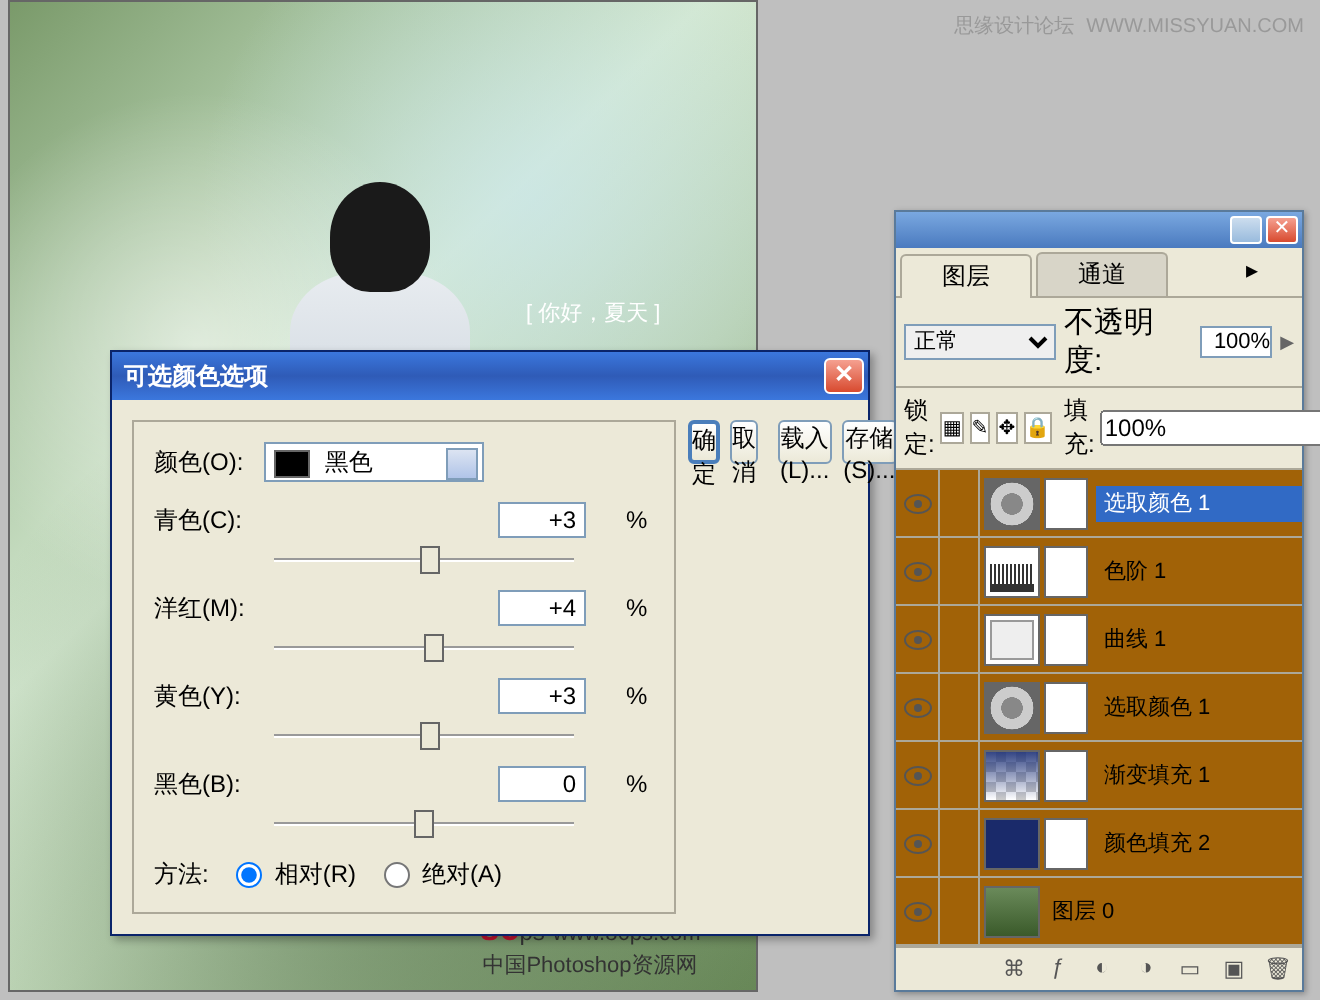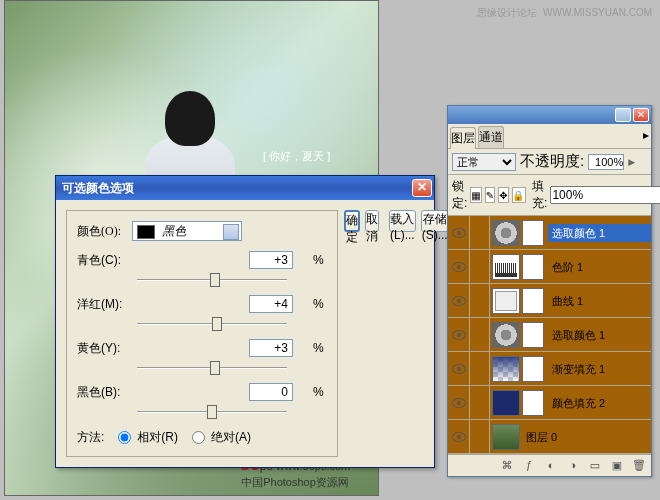--- a/index.html
+++ b/index.html
@@ -22,23 +22,23 @@
 .logo-sub { font-size: 11px; color: #333; }
 
 .dialog { position: absolute; top: 175px; left: 55px; width: 380px; background: #ece9d8; border: 1px solid #0a246a; box-shadow: 2px 2px 4px rgba(0,0,0,0.3); }
 .titlebar { height: 24px; background: linear-gradient(#3b77dd, #2f5bb7 50%, #3b77dd); color: #fff; display: flex; align-items: center; padding: 0 2px 0 6px; font-weight: bold; }
 .titlebar .title { flex: 1; }
 .close-btn { width: 20px; height: 18px; background: linear-gradient(#f5a090, #d84a2f); border: 1px solid #fff; border-radius: 3px; color: #fff; text-align: center; line-height: 14px; font-weight: bold; cursor: pointer; }
 .dlg-body { padding: 10px; display: flex; gap: 6px; }
 .dlg-left { flex: 1; border: 1px solid #aca899; padding: 10px; position: relative; }
 .dlg-left::before { content: ""; position: absolute; top: -1px; left: 8px; width: 0; }
 .color-row { display: flex; align-items: center; margin-bottom: 10px; }
-.color-row label { width: 55px; font-family: Liberation Serif, serif; }
+.color-row label { width: 55px; }
 .color-swatch { width: 18px; height: 14px; background: #000; border: 1px solid #666; margin-right: 4px; }
-.color-select { border: 1px solid #7f9db9; height: 20px; padding: 1px 18px 1px 4px; background: #fff; position: relative; width: 110px; font-style: italic; }
+.color-select { border: 1px solid #7f9db9; height: 20px; padding: 1px 18px 1px 4px; background: #fff; position: relative; width: 110px; }
 .color-select::after { content: ""; position: absolute; right: 2px; top: 2px; width: 14px; height: 14px; background: linear-gradient(#dce4f2, #b0c4e8); border: 1px solid #7f9db9; }
 .slider-row { display: flex; align-items: center; margin-bottom: 4px; gap: 20px; }
 .slider-row label { width: 60px; }
 .slider-row input[type=text] { width: 44px; height: 18px; border: 1px solid #7f9db9; text-align: right; padding-right: 4px; }
 .slider-row .pct { width: 14px; }
 .slider-track { height: 18px; position: relative; margin: 0 0 4px 60px; width: 150px; }
 .slider-track .line { position: absolute; top: 6px; left: 0; right: 0; height: 2px; background: #999; border-bottom: 1px solid #fff; }
 .slider-track .thumb { position: absolute; top: 0px; left: 50%; width: 10px; height: 14px; background: #ece9d8; border: 1px solid #666; transform: translateX(-50%); }
 .method-row { display: flex; align-items: center; gap: 6px; margin-top: 6px; }
 .method-row input { margin-left: 8px; }
@@ -47,27 +47,27 @@
 .xp-btn { height: 22px; background: linear-gradient(#fff, #ece9d8); border: 1px solid #7f9db9; border-radius: 3px; cursor: pointer; }
 .xp-btn.default { border: 2px solid #4a7ebb; }
 .preview-check { display: flex; align-items: center; gap: 4px; margin-top: 6px; }
 .preview-check input { accent-color: #2f7d32; }
 
 .panel { position: absolute; top: 105px; right: 8px; width: 205px; background: #ece9d8; border: 1px solid #5a7a9a; box-shadow: 1px 1px 3px rgba(0,0,0,0.3); }
 .panel-titlebar { height: 18px; background: linear-gradient(#7aa8e0, #4a7abf); display: flex; justify-content: flex-end; align-items: center; padding-right: 2px; gap: 2px; }
 .panel-titlebar .min-btn { width: 16px; height: 14px; background: linear-gradient(#cde, #9bd); border: 1px solid #fff; border-radius: 2px; }
 .panel-titlebar .close-btn2 { width: 16px; height: 14px; background: linear-gradient(#f5a090, #d84a2f); border: 1px solid #fff; border-radius: 2px; color: #fff; font-size: 10px; text-align: center; line-height: 11px; }
 .panel-tabs { display: flex; background: #ece9d8; border-bottom: 1px solid #aca899; padding: 2px 2px 0; gap: 2px; }
-.panel-tab { padding: 2px 0; background: #ece9d8; border: 1px solid #aca899; border-bottom: none; border-radius: 3px 3px 0 0; cursor: pointer; }
+.panel-tab { padding: 2px 20px; background: #ece9d8; border: 1px solid #aca899; border-bottom: none; border-radius: 3px 3px 0 0; cursor: pointer; }
 .panel-tab.active { background: #ece9d8; position: relative; top: 1px; }
 .panel-tab.inactive { background: #d8d5c8; }
 .panel-tab.menu { margin-left: auto; border: none; background: none; }
 .panel-opts { display: flex; align-items: center; padding: 3px 4px; gap: 4px; border-bottom: 1px solid #aca899; }
 .panel-opts select { border: 1px solid #7f9db9; height: 18px; font-size: 11px; }
-.panel-opts .sel1 { width: 64px; }
+.panel-opts .sel1 { width: 76px; }
 .panel-opts .lbl { font-size: 15px; }
 .panel-opts input { width: 36px; height: 16px; border: 1px solid #7f9db9; text-align: right; font-size: 11px; }
 .panel-opts .tri { font-size: 9px; color: #666; }
 .panel-lock { display: flex; align-items: center; padding: 3px 4px; gap: 3px; border-bottom: 1px solid #aca899; font-size: 11px; }
 .lock-icon { width: 16px; height: 16px; border: 1px solid #aca899; background: #fff; display: inline-flex; align-items: center; justify-content: center; font-size: 10px; }
 .layers-list { max-height: 300px; overflow-y: auto; background: #d8d5c8; }
 .layer-row { display: flex; align-items: center; height: 34px; border-bottom: 1px solid #aca899; background: #a16207; }
 .layer-row.selected .layer-name { background: #316ac5; color: #fff; }
 .vis-col { width: 22px; height: 100%; border-right: 1px solid #aca899; display: flex; align-items: center; justify-content: center; }
 .eye-icon { width: 14px; height: 10px; border: 1px solid #555; border-radius: 50%; position: relative; }

